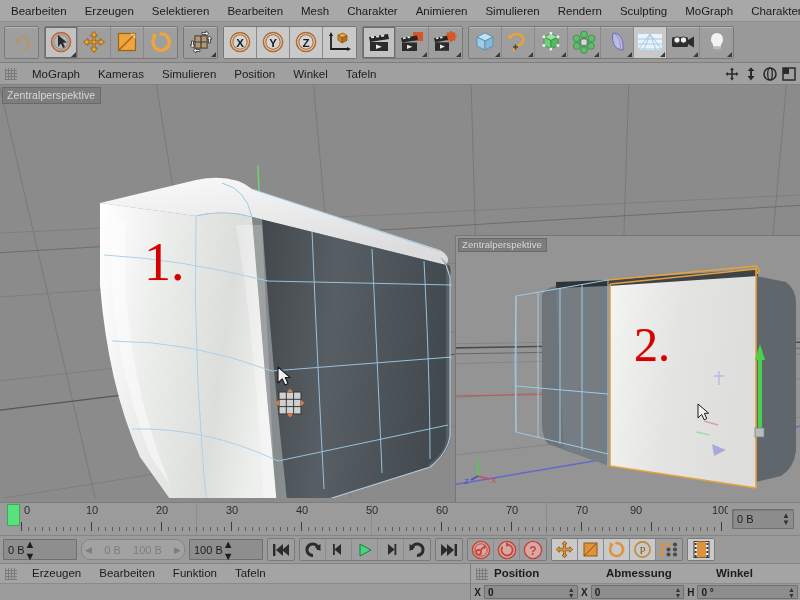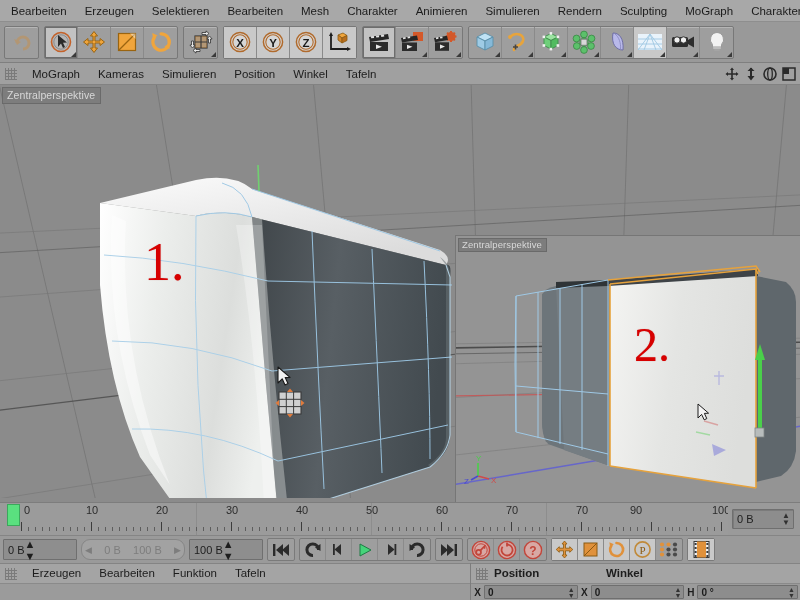--- a/index.html
+++ b/index.html
@@ -1020,20 +1020,21 @@
         <div class="mi">Funktion</div>
         <div class="mi">Tafeln</div>
       </div>
       <div class="bbstrip"></div>
     </div>
 
     <div class="bb-right">
       <div class="bbmenu">
         <div class="grip"></div>
         <div class="hdr" style="width:112px">Position</div>
+        <div class="hdr" style="width:110px">Abmessung</div>
         <div class="hdr">Winkel</div>
       </div>
       <div class="bbstrip">
         <div class="coordrow">
           <span class="axlbl">X</span>
           <div class="coordfield">
             <span>0</span>
             <span class="spin">▲<br>▼</span>
           </div>
           <span class="axlbl">X</span>

